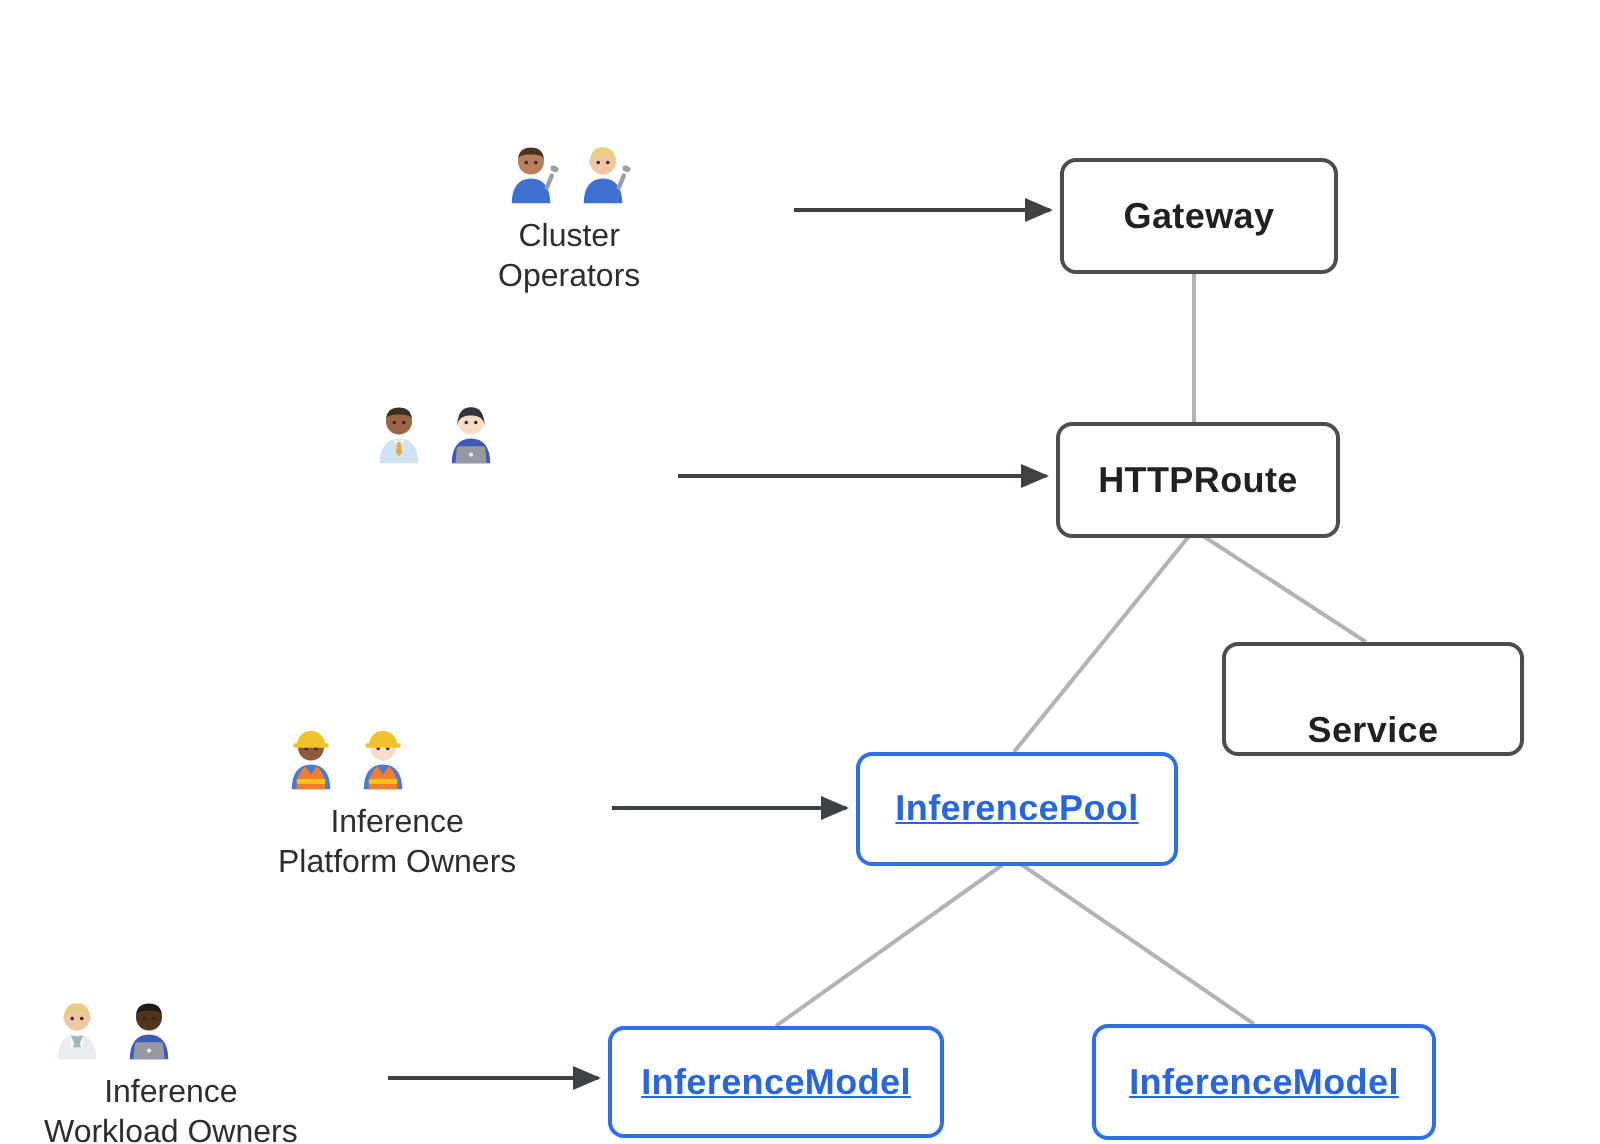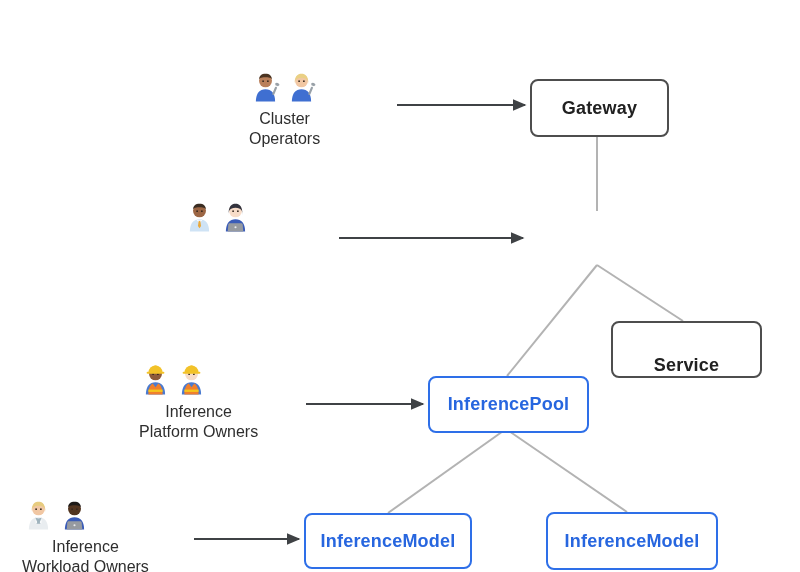--- a/index.html
+++ b/index.html
@@ -2,21 +2,21 @@
 <html style="--bg: #ffffff; --node-border-dark: #4d4d4d; --node-text-dark: #212121; --node-border-blue: #2e6fe8; --node-text-blue: #2766df; --persona-text: #2e2e2e;"><head>
 <meta charset="utf-8">
 <style>
   html,body{margin:0;padding:0;background:#ffffff;}
   body{width:800px;height:572px;overflow:hidden;font-family:"Liberation Sans",sans-serif;}
   .canvas{position:relative;width:800px;height:572px;background:var(--bg,#ffffff);margin-top:33px;}
   .edge-layer{position:absolute;left:0;top:0;width:800px;height:572px;}
   .node{position:absolute;display:flex;align-items:center;justify-content:center;
         background:#ffffff;border-radius:8px;font-weight:bold;font-size:18px;letter-spacing:.2px;}
   .node.dark{border:2.3px solid var(--node-border-dark,#4d4d4d);color:var(--node-text-dark,#212121);}
-  .node.blue{border:2.3px solid var(--node-border-blue,#2e6fe8);color:var(--node-text-blue,#2766df);}
+  .node.blue{border:2.3px solid var(--node-border-blue,#2e6fe8);color:var(--node-text-blue,#2766df);text-decoration:underline;}
   .persona{position:absolute;display:flex;flex-direction:column;align-items:flex-start;}
   .people{display:flex;align-items:flex-end;gap:3px;height:34px;}
   .plabel{margin-top:6px;font-size:16px;line-height:1.22;color:var(--persona-text,#2e2e2e);
           text-align:center;white-space:pre-line;}
 </style>
 </head>
 <body>
 
 <div class="canvas">
 
@@ -36,20 +36,23 @@
     <g>
         <line x1="397" y1="72" x2="525" y2="72" stroke="#3f4245" stroke-width="2" marker-end="url(#arrowhead)"></line>
         <line x1="339" y1="205" x2="523" y2="205" stroke="#3f4245" stroke-width="2" marker-end="url(#arrowhead)"></line>
         <line x1="306" y1="371" x2="423" y2="371" stroke="#3f4245" stroke-width="2" marker-end="url(#arrowhead)"></line>
         <line x1="194" y1="506" x2="299" y2="506" stroke="#3f4245" stroke-width="2" marker-end="url(#arrowhead)"></line>
       </g>
   </svg>
 
   <div class="node dark" style="left: 530px; top: 46px; width: 135px; height: 54px;">
     <span>Gateway</span>
+  </div>
+  <div class="node dark" style="left: 528px; top: 178px; width: 138px; height: 54px;">
+    <span>HTTPRoute</span>
   </div>
   <div class="node dark" style="left: 611px; top: 288px; width: 147px; height: 53px; align-items: flex-end;">
     <span>Service</span>
   </div>
   <div class="node blue" style="left: 428px; top: 343px; width: 157px; height: 53px;">
     <span>InferencePool</span>
   </div>
   <div class="node blue" style="left: 304px; top: 480px; width: 164px; height: 52px;">
     <span>InferenceModel</span>
   </div>

